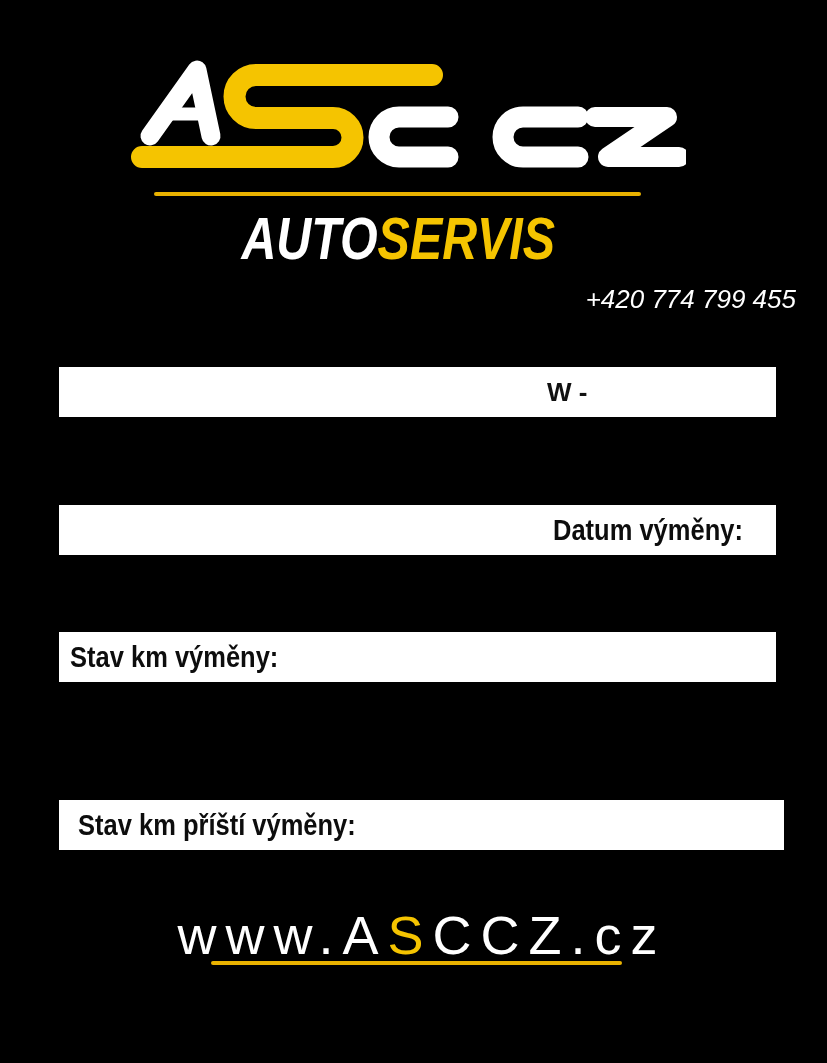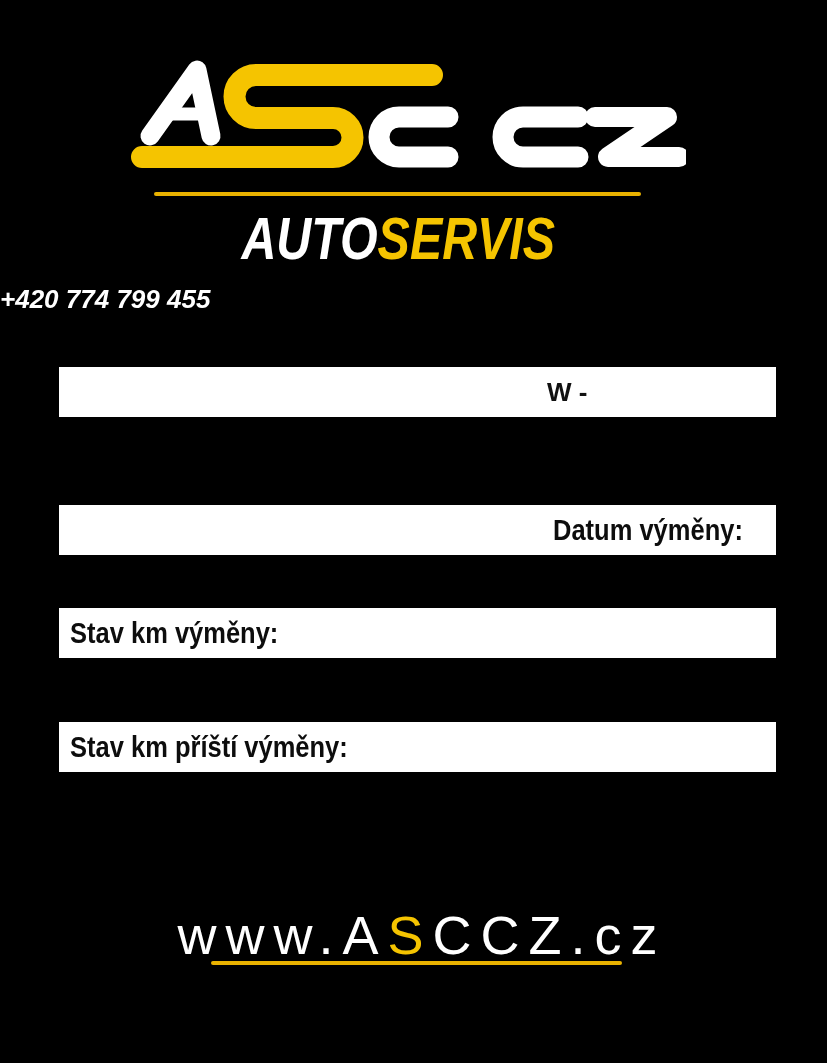--- a/index.html
+++ b/index.html
@@ -11,31 +11,31 @@
   .logo-svg{position:absolute;left:126px;top:56px;width:560px;height:120px;}
   .logo-underline{position:absolute;left:154px;top:192px;width:487px;height:4px;border-radius:2px;background:#E9B200;}
   .brand{
     position:absolute;left:0;top:206px;width:796px;text-align:center;
     font-size:59px;line-height:66px;font-weight:bold;font-style:italic;white-space:nowrap;
   }
   .brand .inner{display:inline-block;transform:scaleX(.82);transform-origin:center;}
   .brand .white{color:#FFFFFF;}
   .brand .yellow{color:#F5C400;}
   .phone{
-    position:absolute;left:0;top:282px;width:796px;text-align:left;
-    color:#FFFFFF;font-size:26px;line-height:34px;font-weight:bold;font-style:italic;
+    position:absolute;left:0;top:282px;width:796px;text-align:right;
+    color:#FFFFFF;font-size:26px;line-height:34px;font-weight:normal;font-style:italic;
   }
   
   .bar{
     position:absolute;left:59px;width:717px;height:50px;background:#FFFFFF;
   }
   .bar-oil{top:367px;}
   .bar-date{top:505px;text-align:right;}
-  .bar-km{top:608px;}
-  .bar-nextkm{top:722px;}
+  .bar-km{top:632px;}
+  .bar-nextkm{top:800px;padding-left:8px;}
   .oil-value{
     position:absolute;left:488px;top:0;height:50px;line-height:50px;
     color:#111;font-size:26px;font-weight:bold;white-space:nowrap;
   }
   .bar-label{
     display:inline-block;margin-left:11px;line-height:50px;
     color:#0d0d0d;font-size:30px;font-weight:bold;white-space:nowrap;
     transform:scaleX(.85);transform-origin:left center;
   }
   

